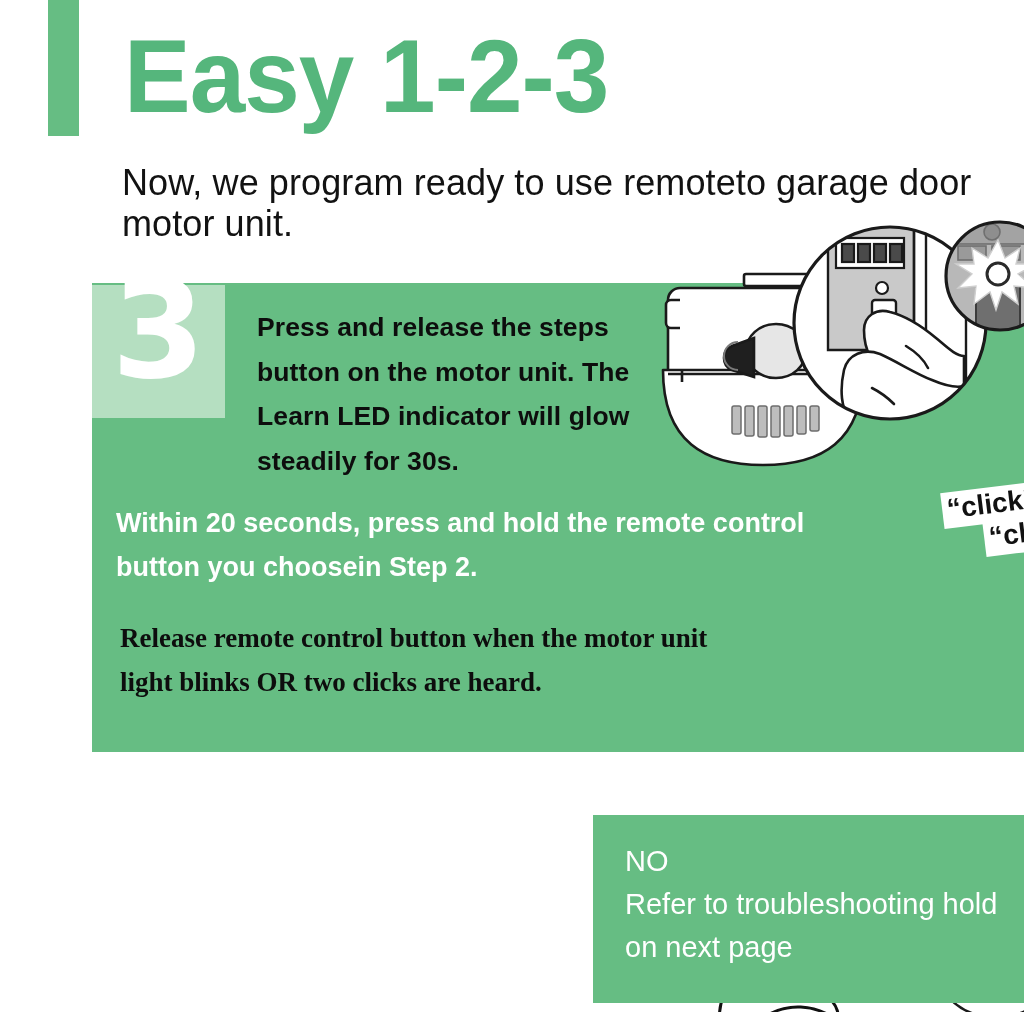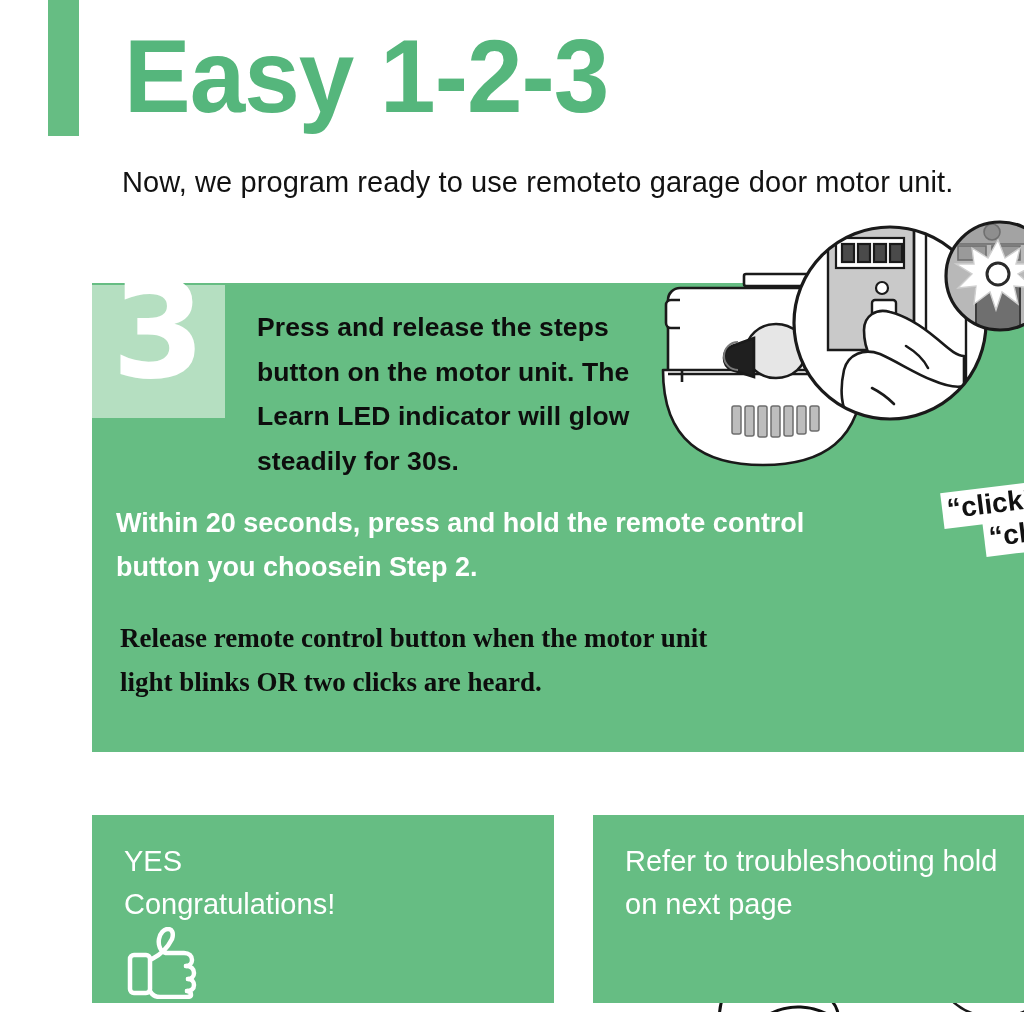--- a/index.html
+++ b/index.html
@@ -20,21 +20,21 @@
   .title{
     position:absolute;left:76px;top:24px;
     font-family:"Liberation Sans Narrow","Liberation Sans",sans-serif;
     font-size:104px;line-height:104px;font-weight:bold;
     color:#55b67c;letter-spacing:-1px;
     transform:scaleX(0.96);transform-origin:left top;
     white-space:nowrap;
   }
   .intro{
     position:absolute;left:74px;top:162px;width:870px;
-    font-size:29px;line-height:41px;color:#121212;
+    font-size:36px;line-height:41px;color:#121212;
     font-family:"Liberation Sans Narrow","Liberation Sans",sans-serif;
     letter-spacing:0.1px;
   }
 
   
   .panel{
     position:absolute;left:44px;top:283px;width:958px;height:469px;
     background:#66bd83;
   }
   .step-badge{
@@ -259,35 +259,21 @@
           <rect x="318" y="56" width="44" height="56" rx="4" fill="#6f6f6f" stroke="#3c3c3c" stroke-width="2"></rect>
 
           <polygon points="340,22 347,40 362,30 358,46 378,46 360,56 376,70 356,68 360,86 344,74 338,92 332,74 316,86 318,68 300,70 314,56 298,46 316,46 314,30 330,40" fill="#ffffff" stroke="#cfcfcf" stroke-width="1.4"></polygon>
           <circle cx="340" cy="56" r="11" fill="#ffffff" stroke="#2a2a2a" stroke-width="3"></circle>
         </g>
         <circle cx="342" cy="58" r="54" fill="none" stroke="#1a1a1a" stroke-width="3.2"></circle>
       </g>
     </svg>
   </div>
 
-  <div class="box box-yes">
-    <div class="box-label">
-      <div>YES</div>
-      <div>Congratulations!</div>
-    </div>
-    <div class="thumb-ico">
-      <svg width="78" height="72" viewBox="0 0 78 72" fill="none" stroke="#ffffff" stroke-width="4.5" stroke-linejoin="round" stroke-linecap="round">
-        <rect x="4" y="28" width="20" height="38" rx="4"></rect>
-        <path d="M26 32 C34 28 42 20 46 12 C48 6 46 2 42 2 C38 2 34 6 33 12 C32 18 34 24 40 26 L58 26 C63 26 66 29 66 33 C66 37 63 39 60 39"></path>
-        <path d="M60 39 C65 39 68 42 68 46 C68 50 65 52 62 52"></path>
-        <path d="M62 52 C66 52 68 55 68 58 C68 62 65 64 61 64"></path>
-        <path d="M61 64 C64 64 65 66 65 68 C65 70 62 70 58 70 L34 70 C30 70 26 68 24 64"></path>
-      </svg>
-    </div>
-  </div>
 
   <div class="box box-no">
     <div class="box-label">
+      <div>NO</div>
       <div>Refer to troubleshooting hold on next page</div>
     </div>
   </div>
 
 </div>
 
 </body></html>

